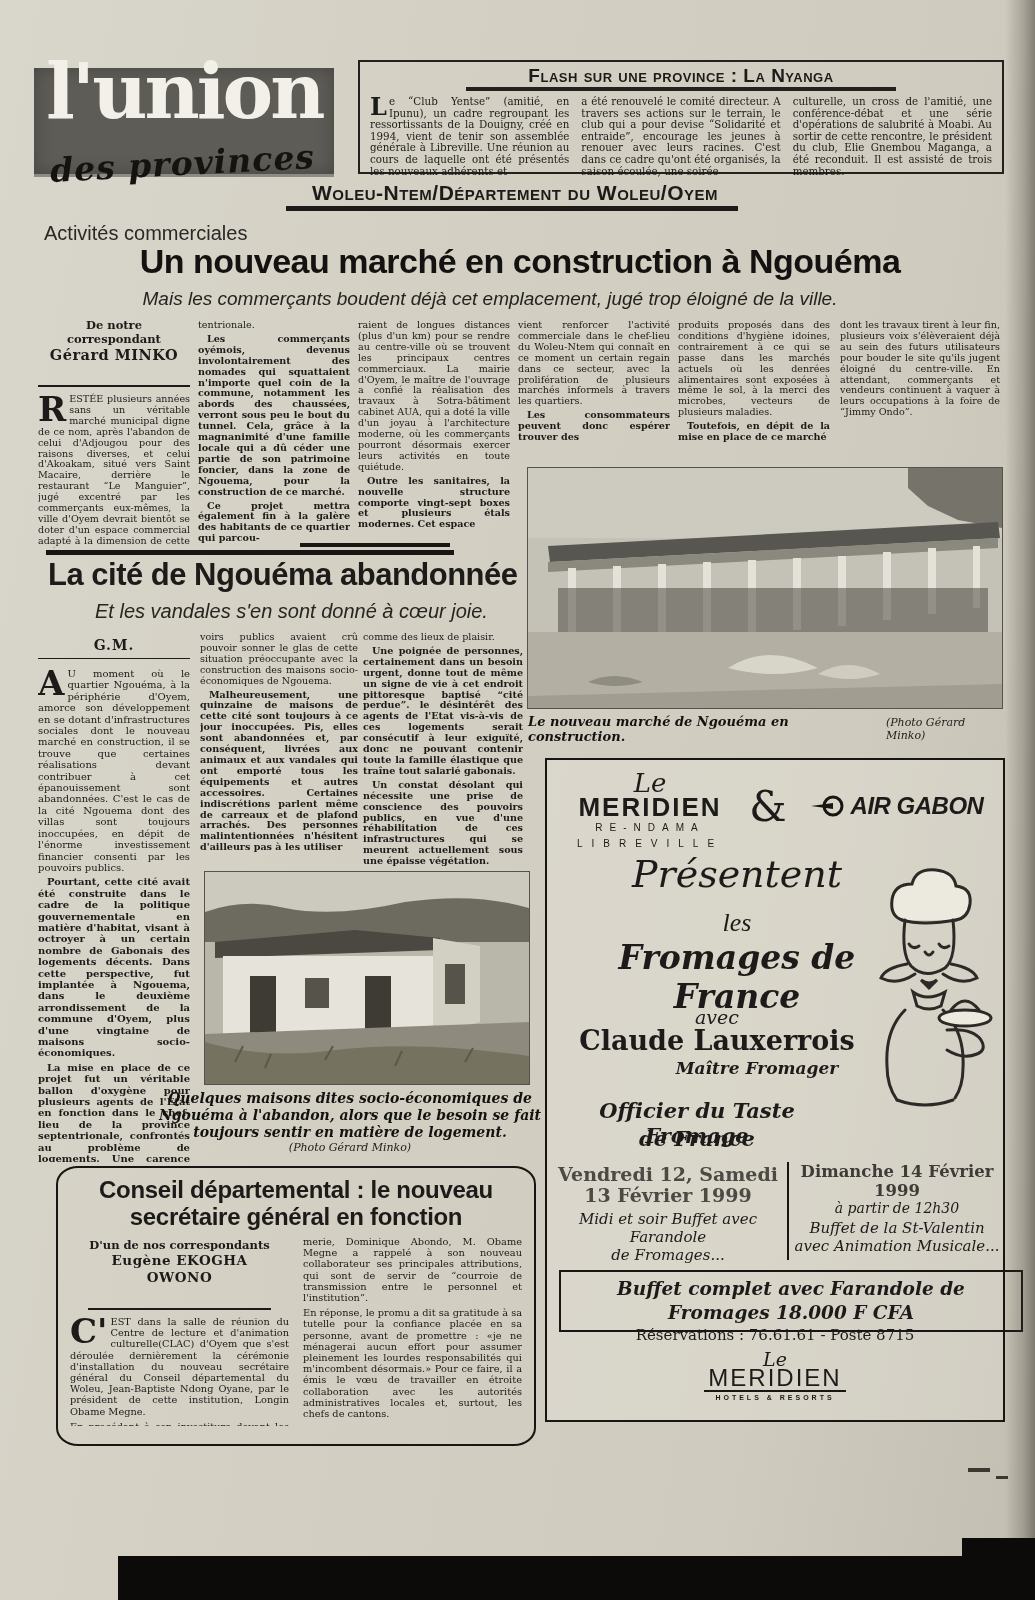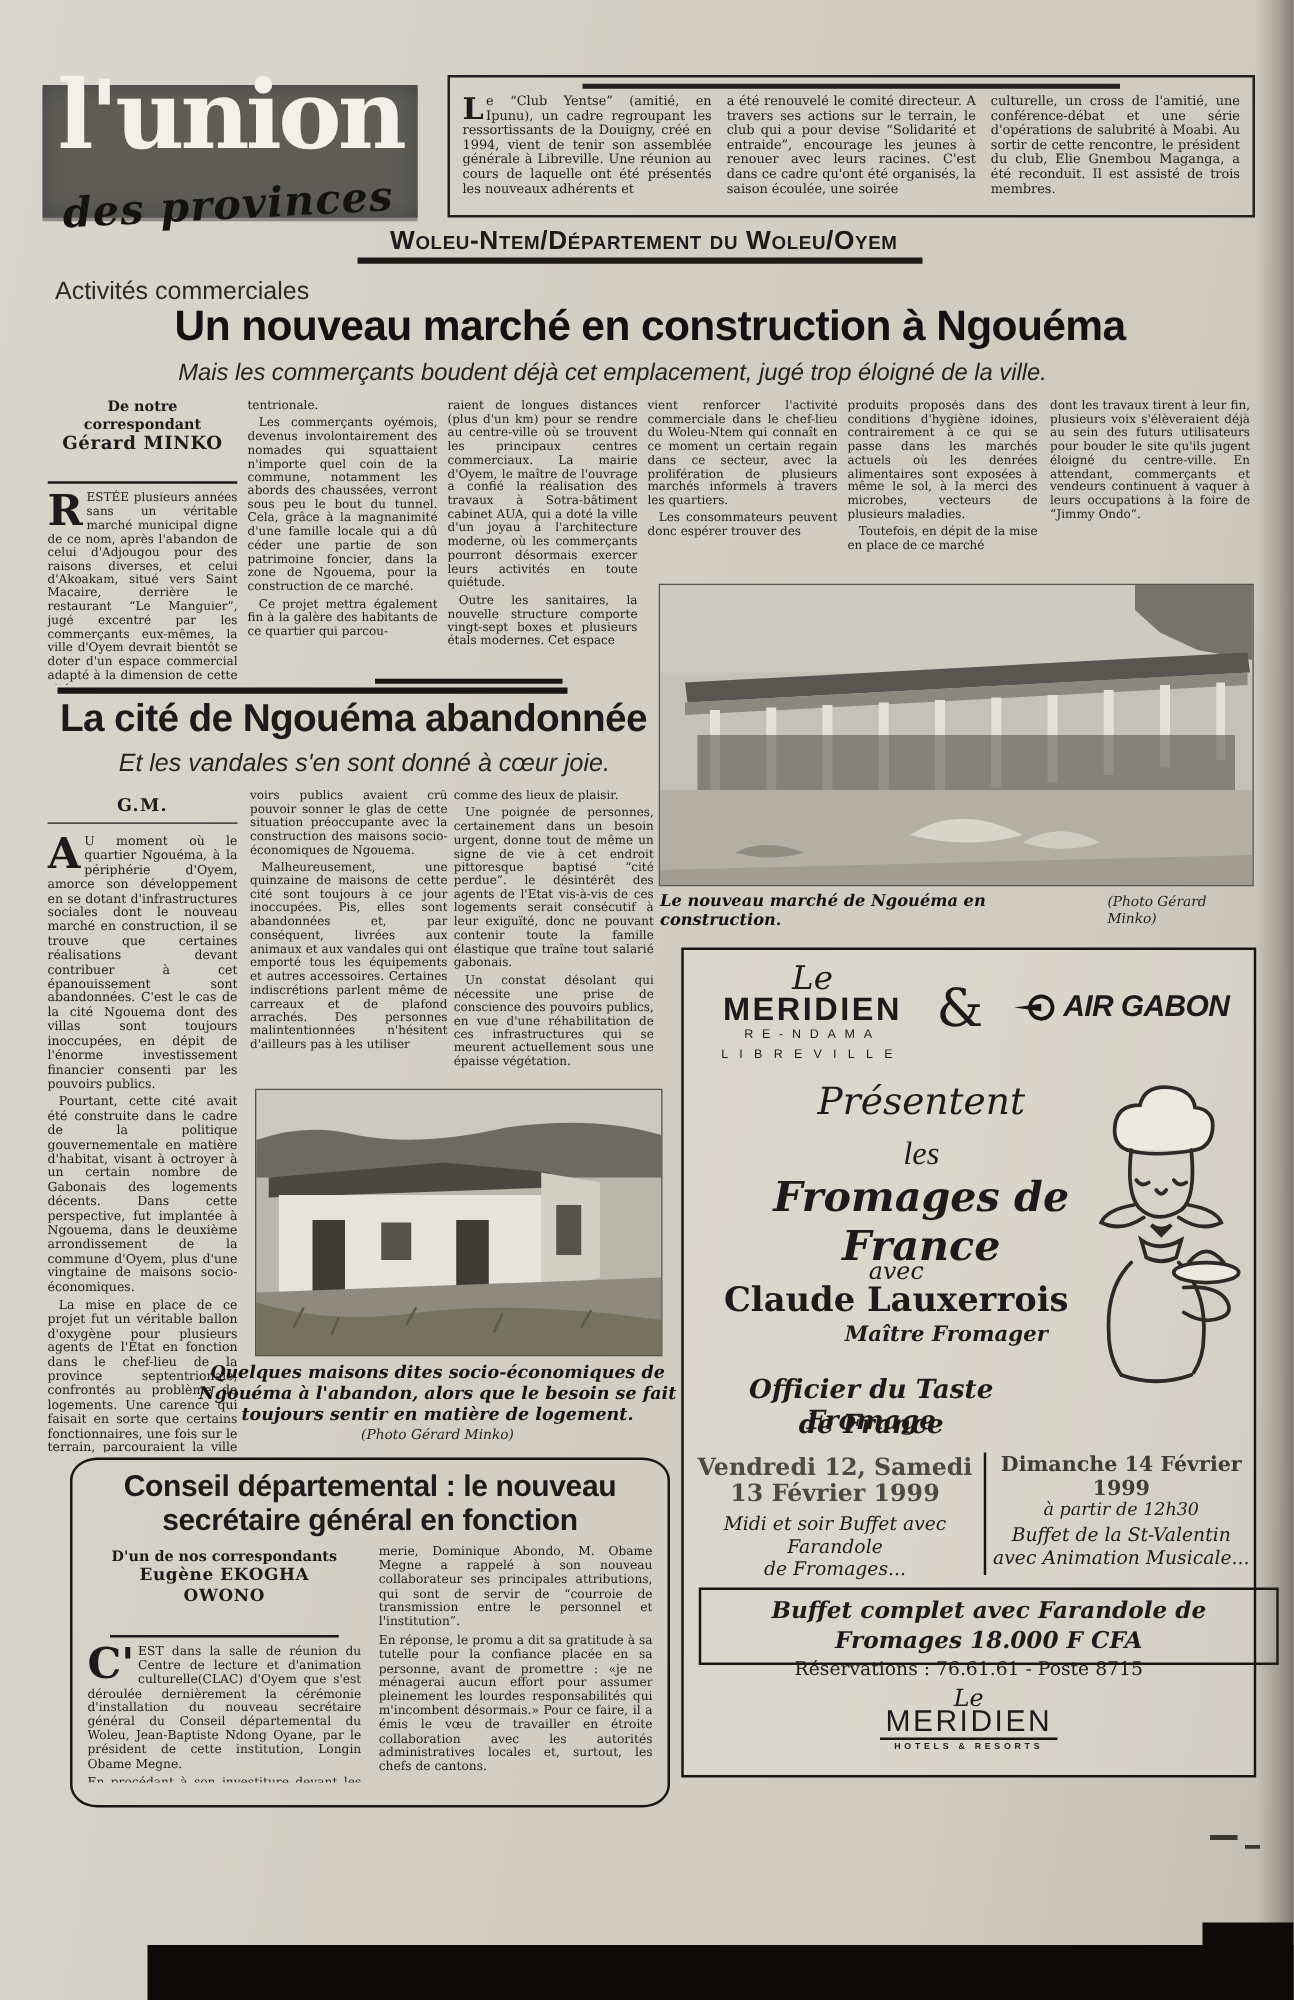--- a/index.html
+++ b/index.html
@@ -26,21 +26,21 @@
   #banner-rule{left:286px;top:206px;width:452px;height:5px;background:#1d1b18;}
   
   #kicker{left:44px;top:222px;font:20px/22px "Liberation Sans",sans-serif;color:#2a2926;}
   #headline1{left:40px;top:243px;width:960px;text-align:center;
     font:bold 34px/36px "Liberation Sans",sans-serif;letter-spacing:-.5px;color:#131210;}
   #deck1{left:40px;top:288px;width:900px;text-align:center;
     font:italic 19px/21px "Liberation Sans",sans-serif;color:#24231f;}
   
   .col{position:absolute;overflow:hidden;}
   .col p{margin:0 0 3px 0;font-size:9.6px;line-height:10.9px;text-align:justify;}
-  .col p.ind{text-indent:9px;}
+  .col p.ind{text-indent:9px;font-weight:bold;}
   .dc::first-letter{float:left;font-size:34px;line-height:26px;font-weight:bold;padding:2px 3px 0 0;}
   .dcs::first-letter{float:left;font-size:24px;line-height:20px;font-weight:bold;padding:1px 2px 0 0;}
   .byline{text-align:center;border-bottom:2px solid #1d1b18;padding-bottom:22px;margin-bottom:7px;}
   .byline .l1{font:bold 11.5px/14px "DejaVu Serif",serif;}
   .byline .l2{font:bold 14.5px/17px "DejaVu Serif",serif;letter-spacing:.5px;}
   
   .photo{position:absolute;background:#9a978c;outline:1px solid #55534c;}
   .cap{font:bold italic 13px/15px "DejaVu Serif",serif;color:#131210;}
   .credit{font:italic 11px/13px "DejaVu Serif",serif;color:#22211d;}
   
@@ -81,20 +81,21 @@
 <body>
 
 <div id="page">
 
   <div class="abs" id="masthead">
     <div class="t">l'union</div>
     <div class="s">des provinces</div>
   </div>
 
   <div class="abs" id="flash">
+    <div class="hd">Flash sur une province : La Nyanga</div>
     <div class="rule"></div>
     <div class="flashcols">
       <p class="dcs">Le “Club Yentse” (amitié, en Ipunu), un cadre regroupant les ressortissants de la Douigny, créé en 1994, vient de tenir son assemblée générale à Libreville. Une réunion au cours de laquelle ont été présentés les nouveaux adhérents et</p>
       <p>a été renouvelé le comité directeur. A travers ses actions sur le terrain, le club qui a pour devise “Solidarité et entraide”, encourage les jeunes à renouer avec leurs racines. C'est dans ce cadre qu'ont été organisés, la saison écoulée, une soirée</p>
       <p>culturelle, un cross de l'amitié, une conférence-débat et une série d'opérations de salubrité à Moabi. Au sortir de cette rencontre, le président du club, Elie Gnembou Maganga, a été reconduit. Il est assisté de trois membres.</p>
     </div>
   </div>
 
   <div class="abs" id="banner">Woleu-Ntem/Département du Woleu/Oyem</div>
   <div class="abs" id="banner-rule"></div>
@@ -240,21 +241,21 @@
     </div>
     <div class="adline amp" style="left:196px;top:26px;width:50px;">&amp;</div>
     <div class="adline" style="left:250px;top:34px;width:200px;display:flex;align-items:center;gap:6px;justify-content:center;">
       <svg width="34" height="22" viewBox="0 0 34 22">
         <circle cx="22" cy="11" r="9" fill="none" stroke="#171613" stroke-width="3"></circle>
         <path d="M0,11 L22,8 L22,14 Z" fill="#171613"></path>
       </svg>
       <span class="airg">AIR GABON</span>
     </div>
 
-    <div class="adline script" style="left:40px;top:104px;width:300px;font-size:30px;">Présentent</div>
+    <div class="adline script" style="left:40px;top:92px;width:300px;font-size:38px;">Présentent</div>
     <div class="adline script" style="left:40px;top:148px;width:300px;font-size:26px;font-family:Liberation Serif, serif;">les</div>
     <div class="adline script" style="left:10px;top:178px;width:360px;font-size:33px;font-weight:bold;">Fromages de France</div>
 
     <svg class="abs" style="left:300px;top:100px;" width="152" height="252" viewBox="0 0 152 252">
       <g fill="none" stroke="#2b2a26" stroke-width="3" stroke-linecap="round">
         <path d="M55,60 q-12,-4 -10,-20 q2,-16 20,-16 q4,-16 24,-14 q18,2 20,16 q16,2 14,18 q-2,14 -14,16" fill="#eceadf"></path>
         <path d="M55,60 q20,6 54,0"></path>
         <path d="M58,60 q-4,34 6,46 q14,14 34,2 q12,-10 8,-48"></path>
         <path d="M62,84 q4,6 10,2 M92,84 q4,6 10,2"></path>
         <path d="M78,92 q4,6 8,0"></path>

